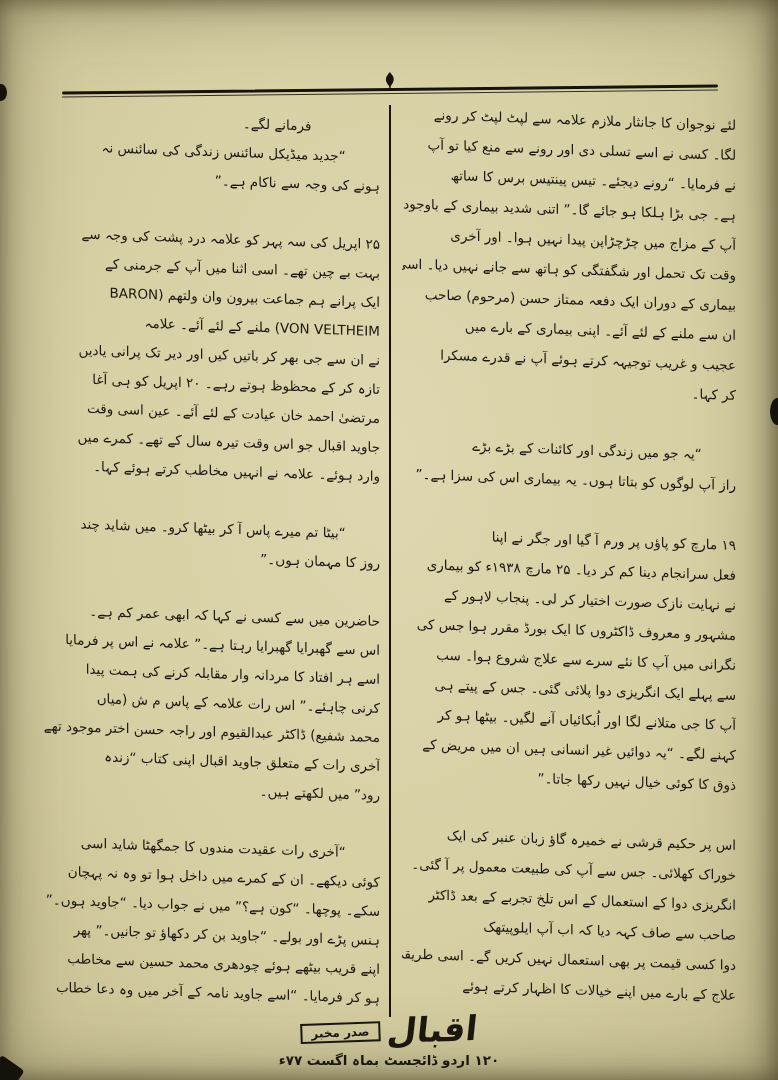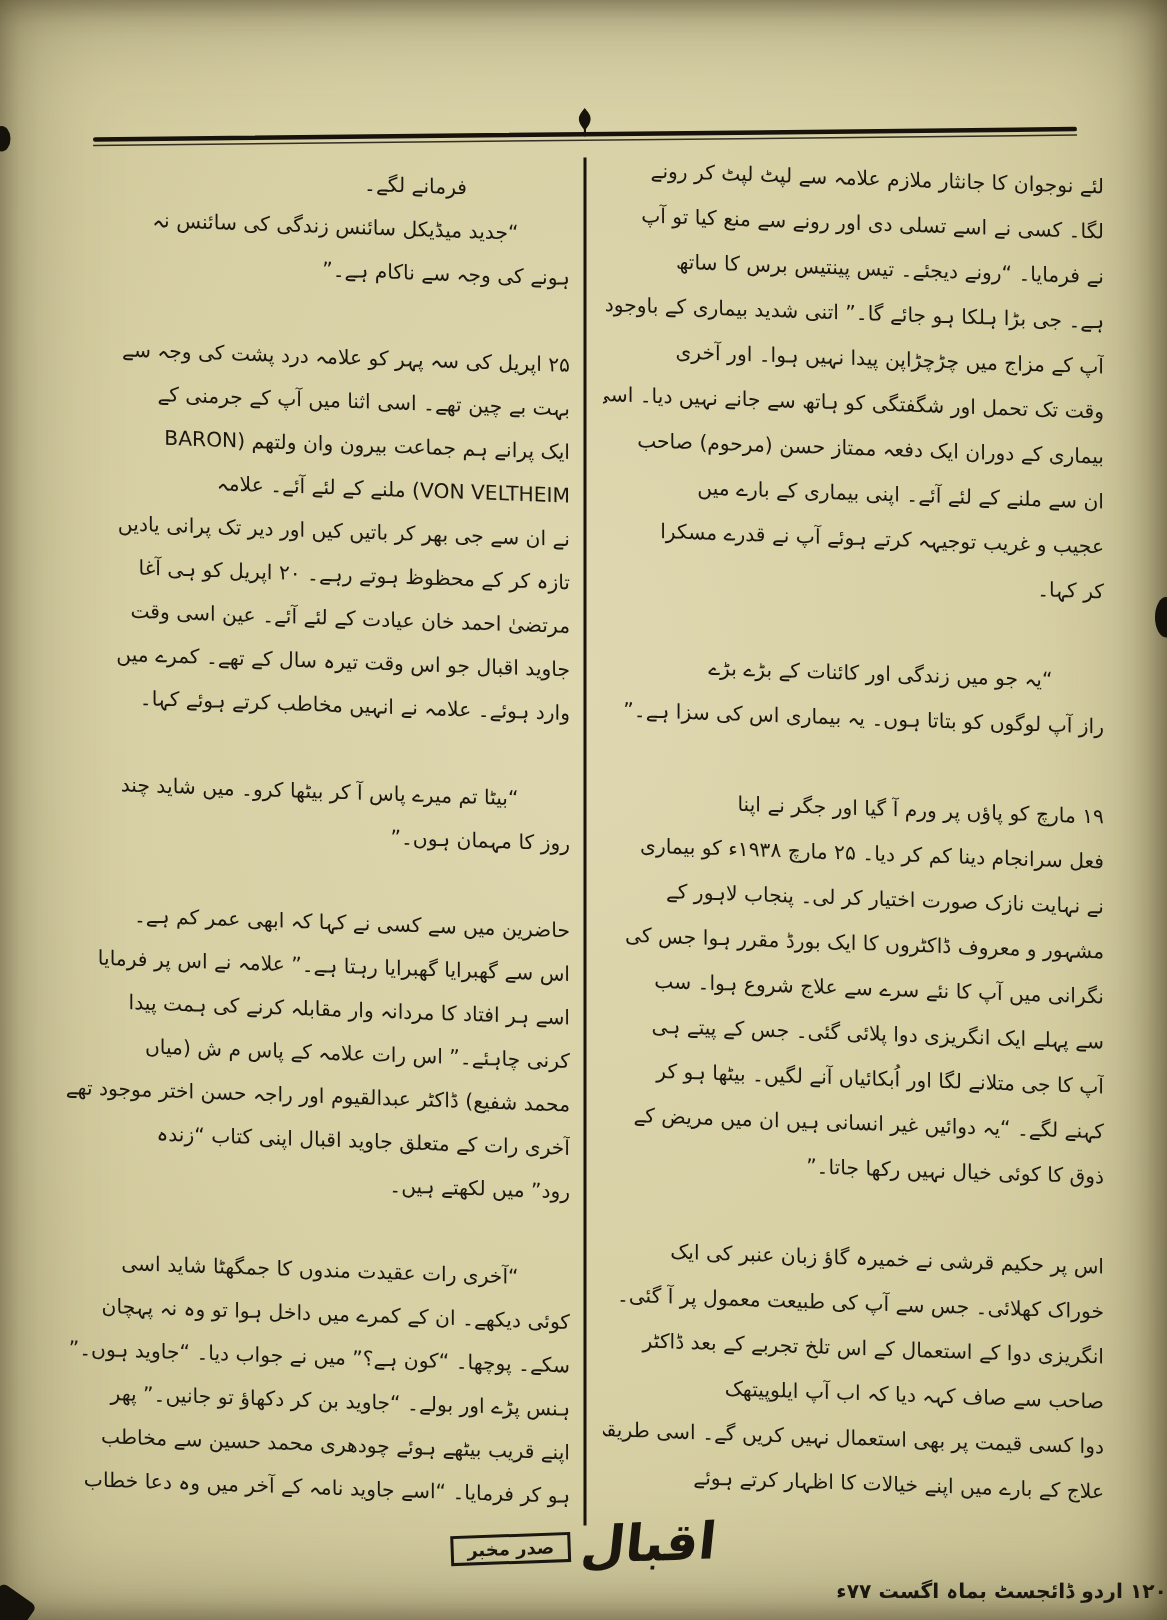--- a/index.html
+++ b/index.html
@@ -69,21 +69,21 @@
   .sig-stamp {
     border:2px solid #1a1610;
     padding:1px 9px;
     font-size:12px; font-weight:bold;
     white-space:nowrap;
   }
 
   
   .footer {
     position:absolute; left:0; right:0; top:1052px;
-    direction:rtl;
+    text-align:center; direction:rtl;
     font-size:13.5px; font-weight:600;
   }
 
   
   .artifact { position:absolute; background:#15110b; }
   .artifact-top-left { left:-5px; top:84px; width:12px; height:17px; border-radius:50%; }
   .artifact-right { right:-7px; top:398px; width:15px; height:27px; border-radius:50%; }
   .artifact-bottom-left { left:-10px; bottom:-12px; width:28px; height:32px; transform:rotate(35deg); border-radius:4px; }
 </style>
 </head>

